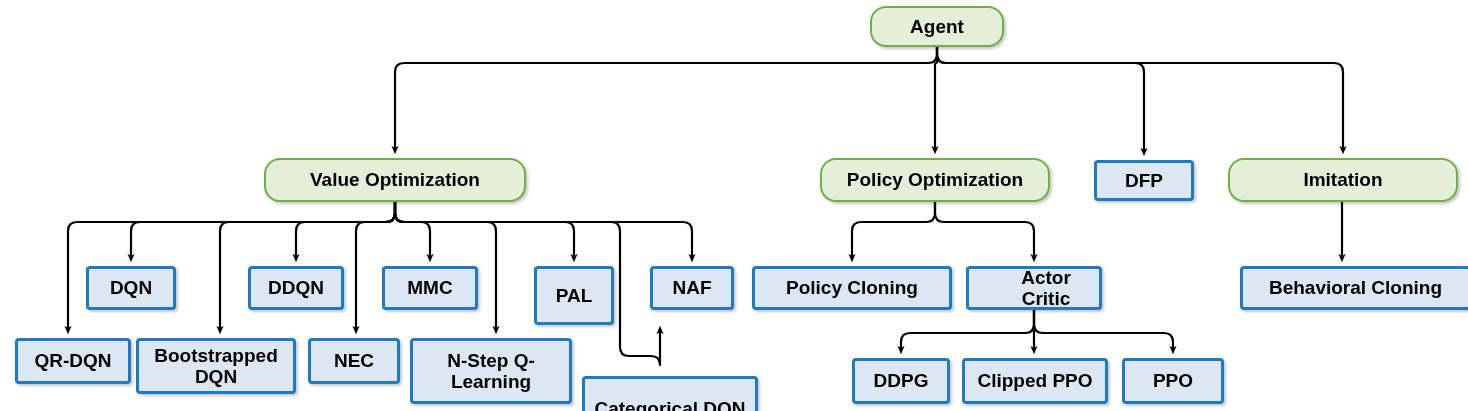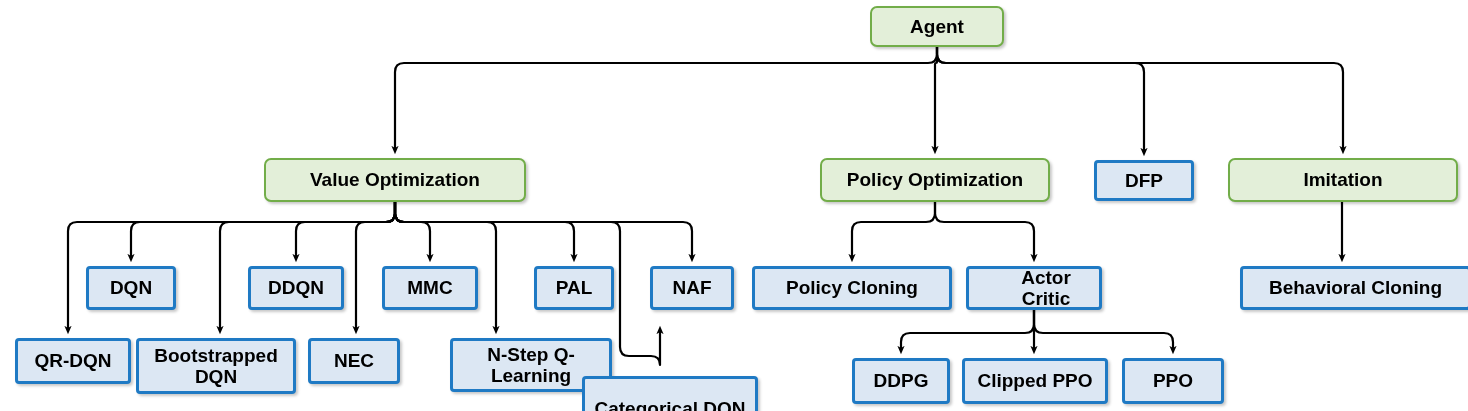--- a/index.html
+++ b/index.html
@@ -17,21 +17,21 @@
     display:flex;align-items:center;justify-content:center;
     text-align:center;
     font-weight:bold;
     color:#000000;
     line-height:1.12;
     box-shadow:2px 2px 3px rgba(0,0,0,0.22);
   }
   .green{
     background:#e3efd9;
     border:2px solid #72ad49;
-    border-radius:7px;
+    border-radius:16px;
     font-size:19px;
   }
   .blue{
     background:#dce7f3;
     border:3px solid #1f7ac4;
     border-radius:4px;
     font-size:19px;
   }
   .node span{display:block;padding:0 6px;}
 </style>
@@ -86,36 +86,36 @@
       </div>
       <div class="node blue" style="left: 86px; top: 266px; width: 90px; height: 44px;">
         <span>DQN</span>
       </div>
       <div class="node blue" style="left: 248px; top: 266px; width: 96px; height: 44px;">
         <span>DDQN</span>
       </div>
       <div class="node blue" style="left: 382px; top: 266px; width: 96px; height: 44px;">
         <span>MMC</span>
       </div>
-      <div class="node blue" style="left: 534px; top: 266px; width: 80px; height: 44px;">
+      <div class="node blue" style="left: 534px; top: 266px; width: 80px; height: 59px;">
         <span>PAL</span>
       </div>
       <div class="node blue" style="left: 650px; top: 266px; width: 84px; height: 44px;">
         <span>NAF</span>
       </div>
       <div class="node blue" style="left: 15px; top: 338px; width: 116px; height: 46px;">
         <span>QR-DQN</span>
       </div>
       <div class="node blue" style="left: 136px; top: 338px; width: 160px; height: 56px;">
         <span>Bootstrapped DQN</span>
       </div>
       <div class="node blue" style="left: 308px; top: 338px; width: 92px; height: 46px;">
         <span>NEC</span>
       </div>
-      <div class="node blue" style="left: 410px; top: 338px; width: 162px; height: 54px; margin-left: 40px;">
+      <div class="node blue" style="left: 410px; top: 338px; width: 162px; height: 66px;">
         <span>N-Step Q-Learning</span>
       </div>
       <div class="node blue" style="left: 582px; top: 338px; width: 176px; height: 66px; margin-top: 38px;">
         <span>Categorical DQN</span>
       </div>
       <div class="node blue" style="left: 752px; top: 266px; width: 200px; height: 44px;">
         <span>Policy Cloning</span>
       </div>
       <div class="node blue" style="left: 966px; top: 266px; width: 136px; height: 44px; padding-left: 24px;">
         <span>Actor Critic</span>

